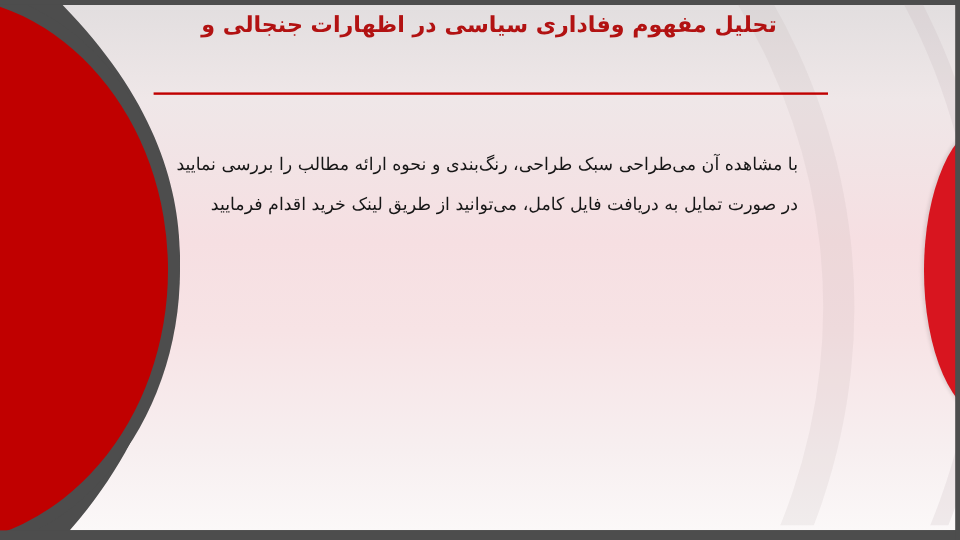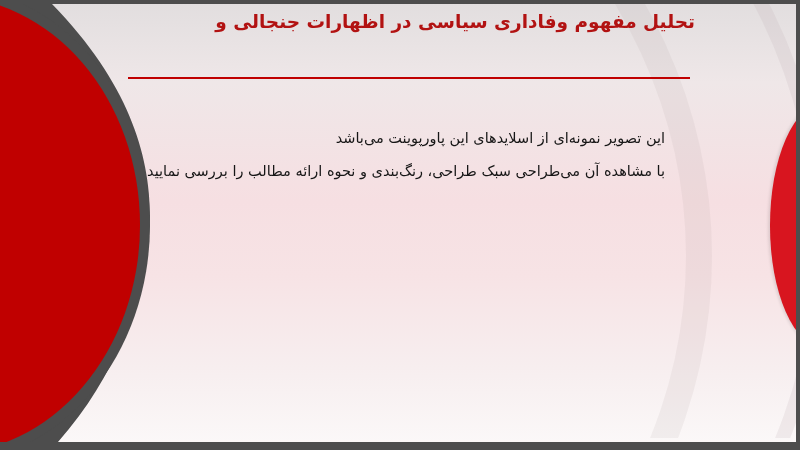--- a/index.html
+++ b/index.html
@@ -91,20 +91,21 @@
     background: #d8151f;
     box-shadow: -2px 0 3px rgba(0,0,0,0.10);
   }
 
   
   .title-wrap {
     position: absolute;
     left: 120px;
     top: 6px;
     width: 575px;
+    text-align: center;
     direction: rtl;
   }
   .title-line {
     color: #b21212;
     font-size: 18.5px;
     font-weight: bold;
     line-height: 31px;
     letter-spacing: 0px;
     white-space: nowrap;
   }
@@ -163,21 +164,21 @@
   <div class="left-red"></div>
 
   <div class="right-red"></div>
 
   <div class="title-wrap">
     <div class="title-line">تحلیل مفهوم وفاداری سیاسی در اظهارات جنجالی و</div>
   </div>
   <div class="title-rule"></div>
 
   <div class="body-wrap">
-    <div class="body-line">این تصویر نمونه‌ای از اسلایدهای این پاورپوینت می‌باشد</div>
     <div class="body-line">با مشاهده آن می‌طراحی سبک طراحی، رنگ‌بندی و نحوه ارائه مطالب را بررسی نمایید</div>
+    <div class="body-line">در صورت تمایل به دریافت فایل کامل، می‌توانید از طریق لینک خرید اقدام فرمایید</div>
   </div>
 
   <div class="edge-top"></div>
   <div class="edge-bottom"></div>
   <div class="edge-right"></div>
 
 </div>
 
 </body></html>

